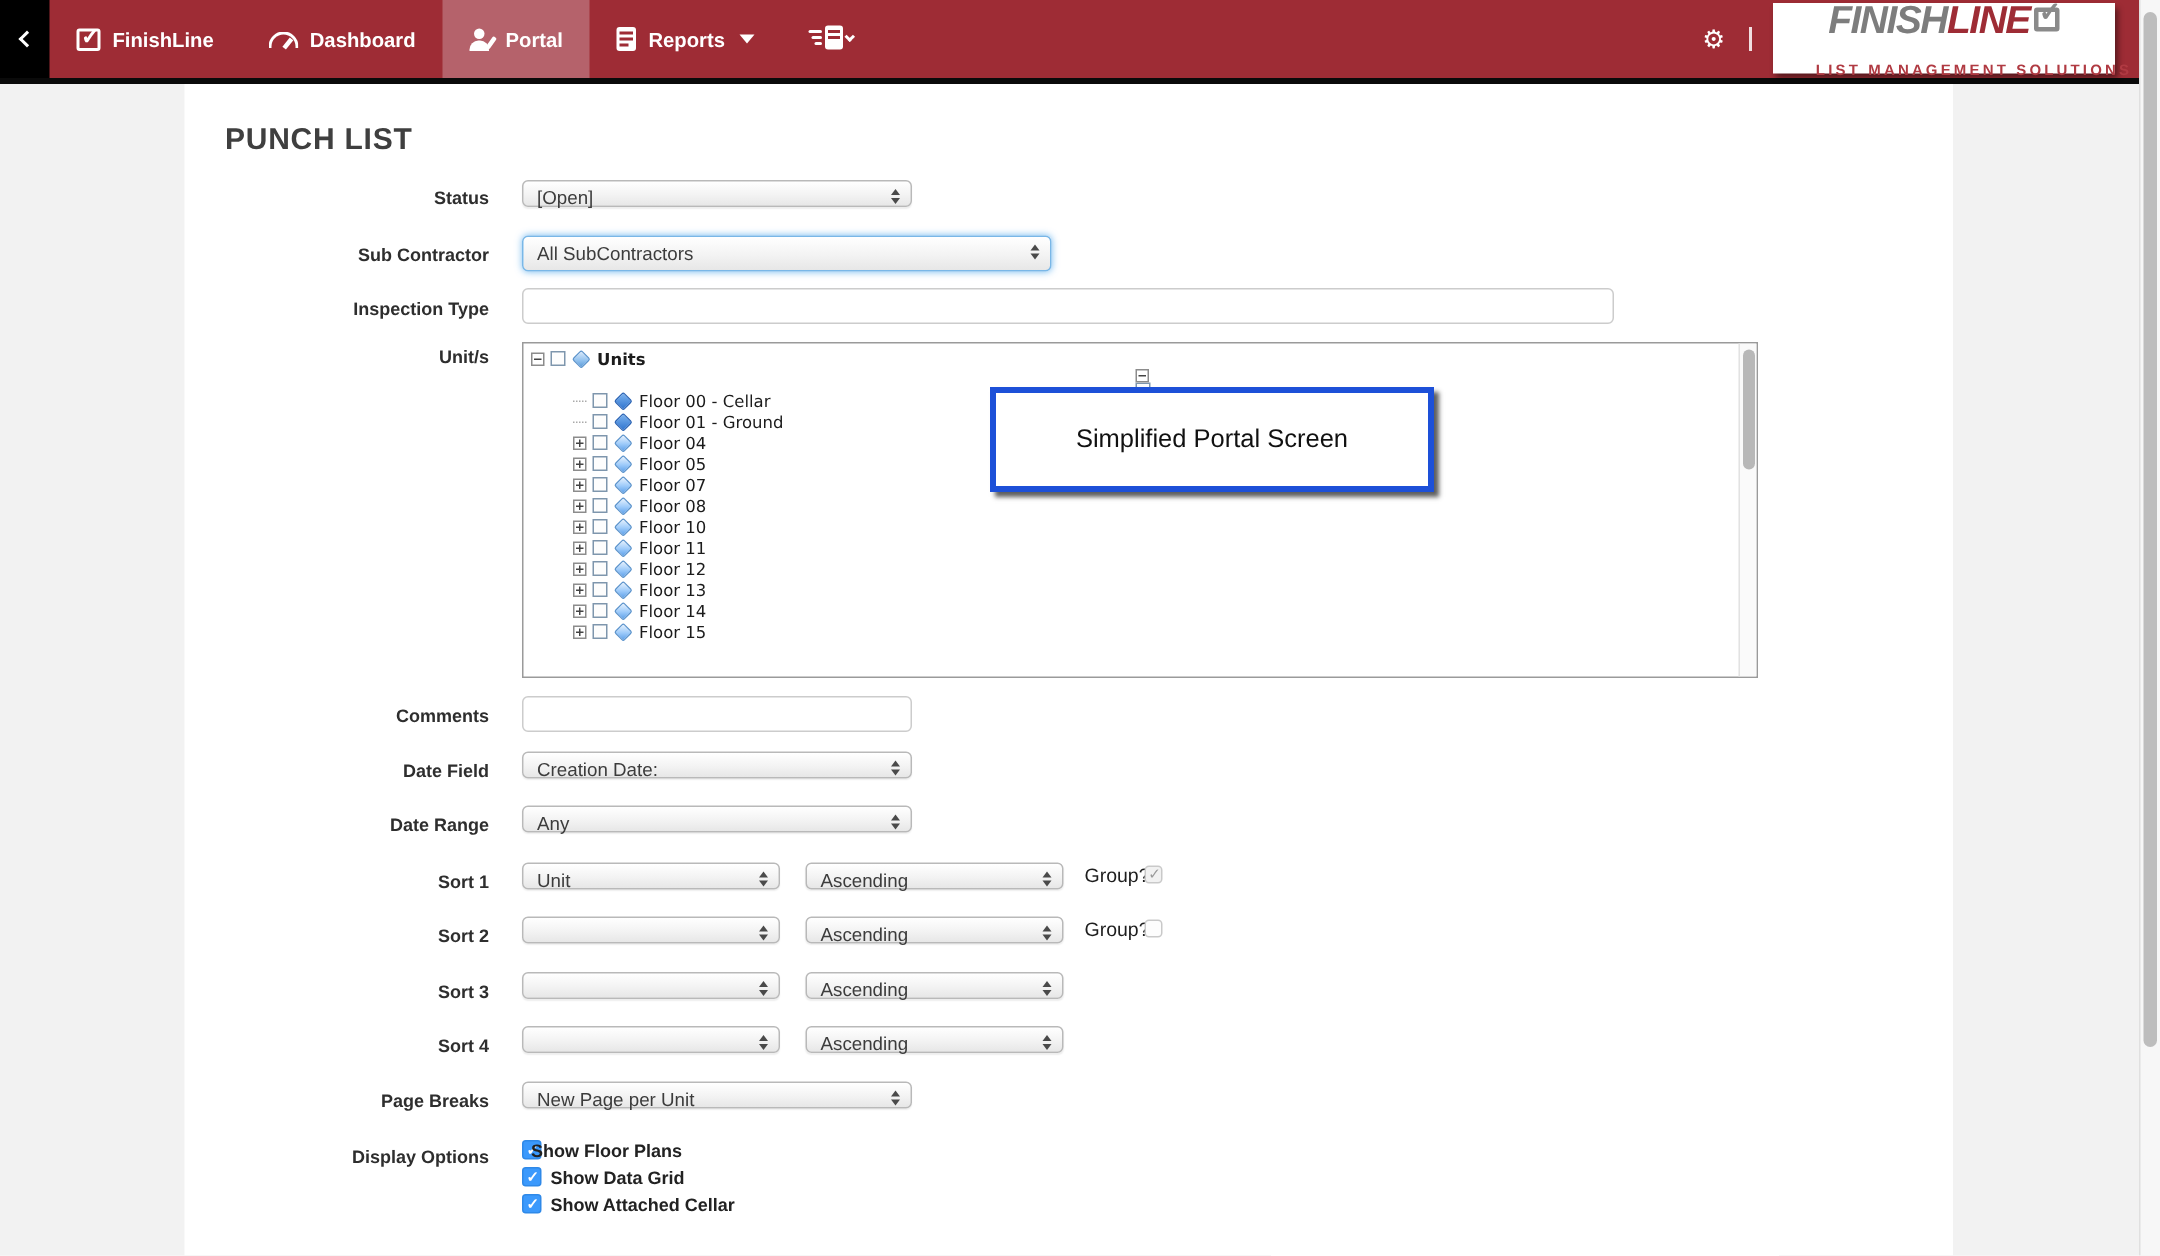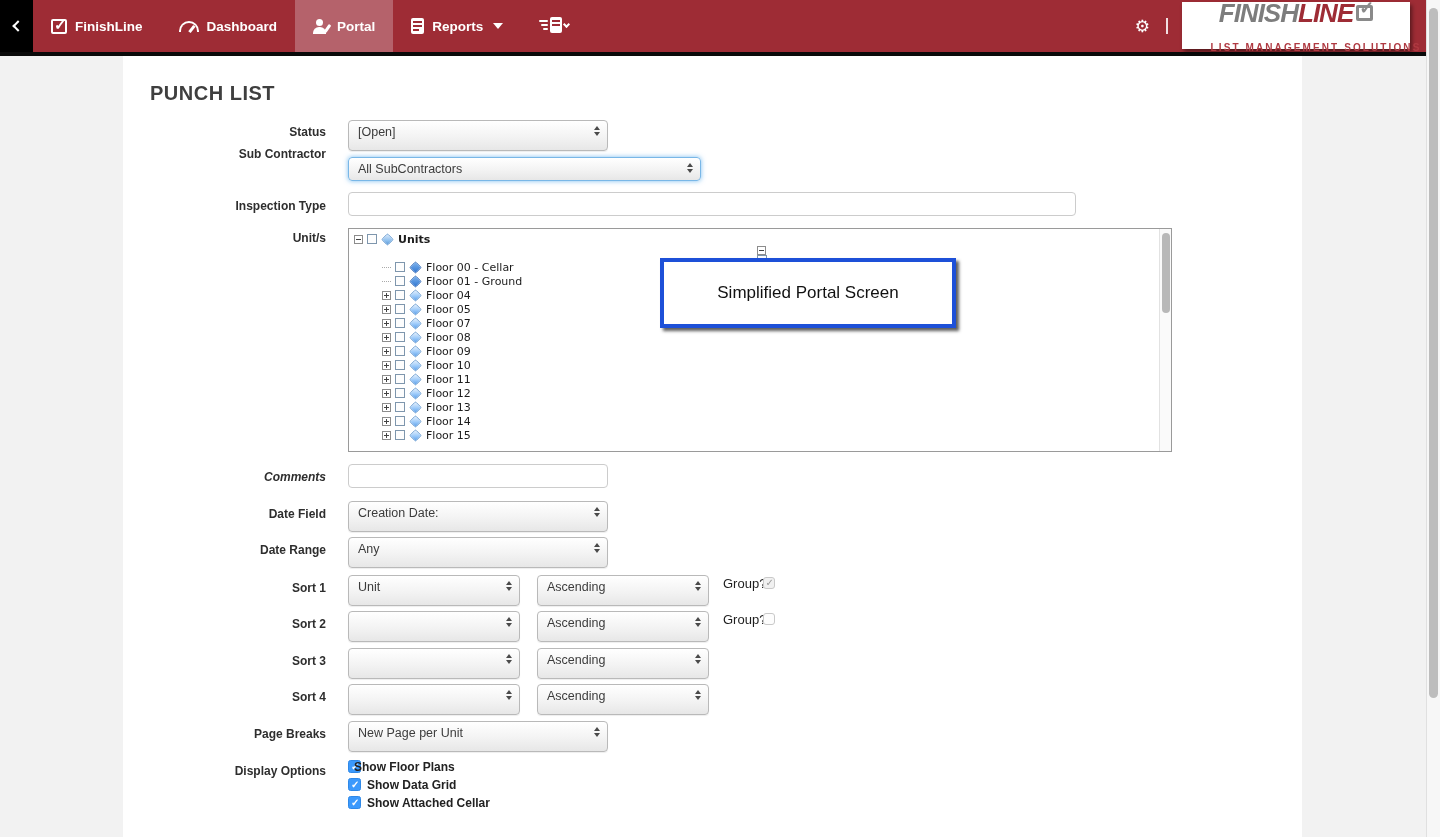--- a/index.html
+++ b/index.html
@@ -68,21 +68,21 @@
 
   
   .panel { position:absolute; left:123px; top:56px; width:1179px; height:781px; background:#fff; }
   .page-title { position:absolute; left:150px; top:82px; font-size:20px; font-weight:bold;
                 color:#3f3f3f; letter-spacing:.5px; }
 
   .flabel { position:absolute; left:120px; width:206px; text-align:right; font-size:12px;
             font-weight:bold; color:#2e2e2e; line-height:14px; }
 
   
-  .sel { position:absolute; height:31px; border:1px solid #b9b9b9; border-radius:4px;
+  .sel { position:absolute; height:18px; border:1px solid #b9b9b9; border-radius:4px;
          background:linear-gradient(#ffffff,#f3f3f3 55%,#e7e7e7);
          box-shadow:0 1px 1px rgba(0,0,0,.07); cursor:pointer; }
   .sel .val { position:absolute; left:9px; top:4px; font-size:12.5px; color:#3c3c3c; white-space:nowrap; }
   .stepper { position:absolute; right:7px; top:5px; display:flex; flex-direction:column; gap:2px; }
   .stepper .up { width:0; height:0; border-left:3.5px solid transparent; border-right:3.5px solid transparent;
                  border-bottom:4.5px solid #4a4a4a; }
   .stepper .dn { width:0; height:0; border-left:3.5px solid transparent; border-right:3.5px solid transparent;
                  border-top:4.5px solid #4a4a4a; }
   .sel.focused { border-color:#79b7e7; box-shadow:0 0 5px rgba(82,168,236,.75); }
 
@@ -202,21 +202,21 @@
 
   <div class="flabel" style="top:125px;">Status</div>
   <div class="sel" style="left:348px; top:120px; width:260px;">
     <span class="val">[Open]</span>
     <span class="stepper">
         <i class="up"></i>
         <i class="dn"></i>
       </span>
   </div>
 
-  <div class="flabel" style="top:147px;">Sub Contractor</div>
+  <div class="flabel" style="top:163px;">Sub Contractor</div>
   <div class="sel focused" style="left:348px; top:157px; width:353px; height:24px;">
     <span class="val">All SubContractors</span>
     <span class="stepper">
         <i class="up"></i>
         <i class="dn"></i>
       </span>
   </div>
 
   <div class="flabel" style="top:199px;">Inspection Type</div>
   <input class="txt" style="left: 348px; top: 192px; width: 728px;" value="">
@@ -269,26 +269,20 @@
       <div class="tree-row lvl2">
         <span class="exp plus"></span>
         <span class="tree-cb"></span>
         <span class="dmd light"></span>
         <span class="tree-label">Floor 08</span>
       </div>
       <div class="tree-row lvl2">
         <span class="exp plus"></span>
         <span class="tree-cb"></span>
         <span class="dmd light"></span>
-        <span class="tree-label">Floor 09</span>
-      </div>
-      <div class="tree-row lvl2">
-        <span class="exp plus"></span>
-        <span class="tree-cb"></span>
-        <span class="dmd light"></span>
         <span class="tree-label">Floor 10</span>
       </div>
       <div class="tree-row lvl2">
         <span class="exp plus"></span>
         <span class="tree-cb"></span>
         <span class="dmd light"></span>
         <span class="tree-label">Floor 11</span>
       </div>
       <div class="tree-row lvl2">
         <span class="exp plus"></span>
@@ -315,21 +309,21 @@
         <span class="tree-label">Floor 15</span>
       </div>
     </div>
     <div class="tree-scroll">
       <div class="tree-thumb"></div>
     </div>
   </div>
 
   <div class="callout">Simplified Portal Screen</div>
 
-  <div class="flabel" style="top:470px;font-style:italic;">Comments</div>
+  <div class="flabel" style="top:470px;">Comments</div>
   <input class="txt" style="left: 348px; top: 464px; width: 260px;" value="">
 
   <div class="flabel" style="top:507px;">Date Field</div>
   <div class="sel" style="left:348px; top:501px; width:260px;">
     <span class="val">Creation Date:</span>
     <span class="stepper">
         <i class="up"></i>
         <i class="dn"></i>
       </span>
   </div>

